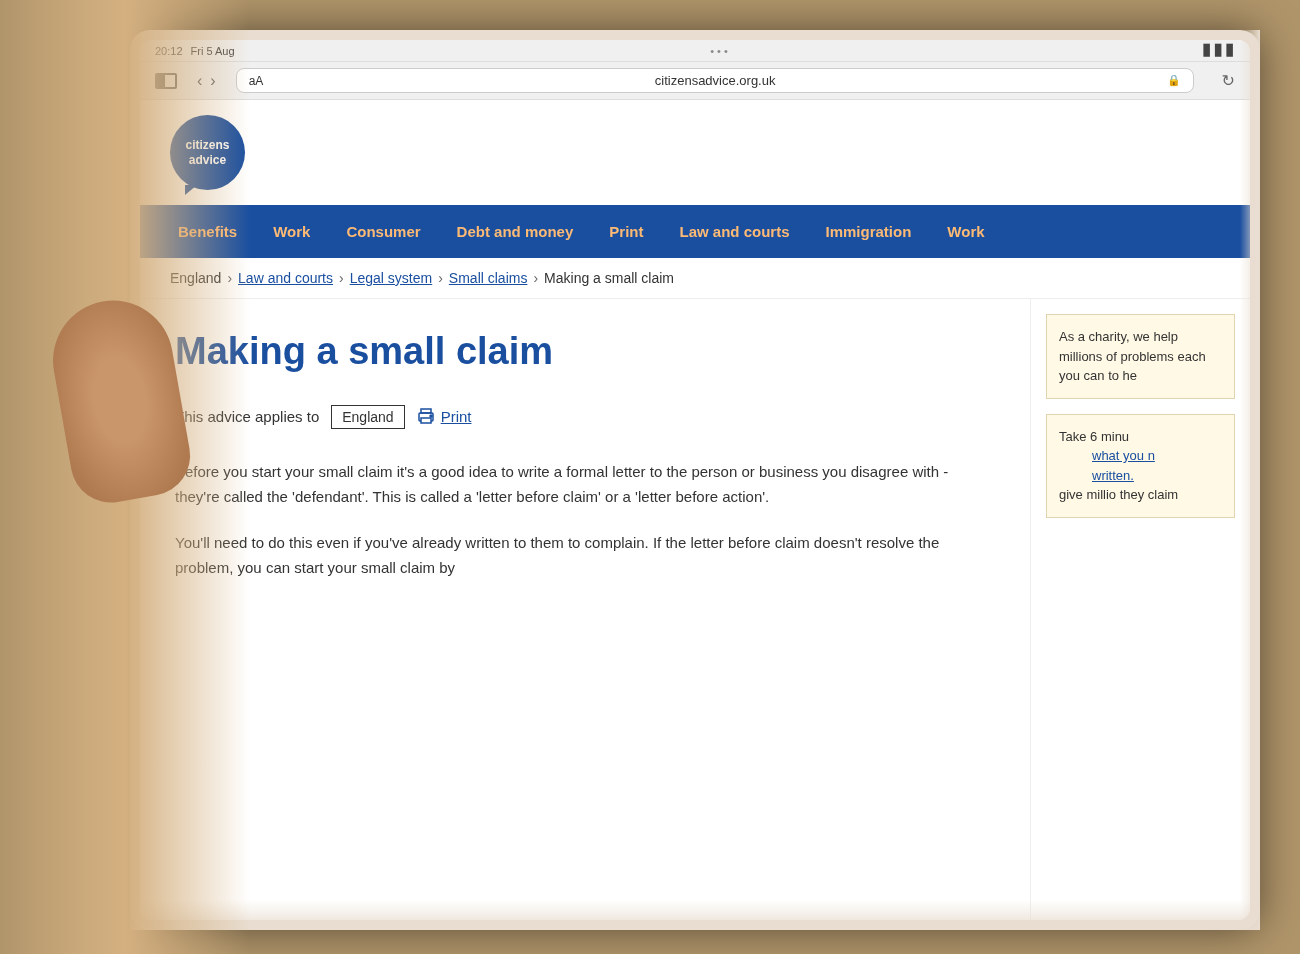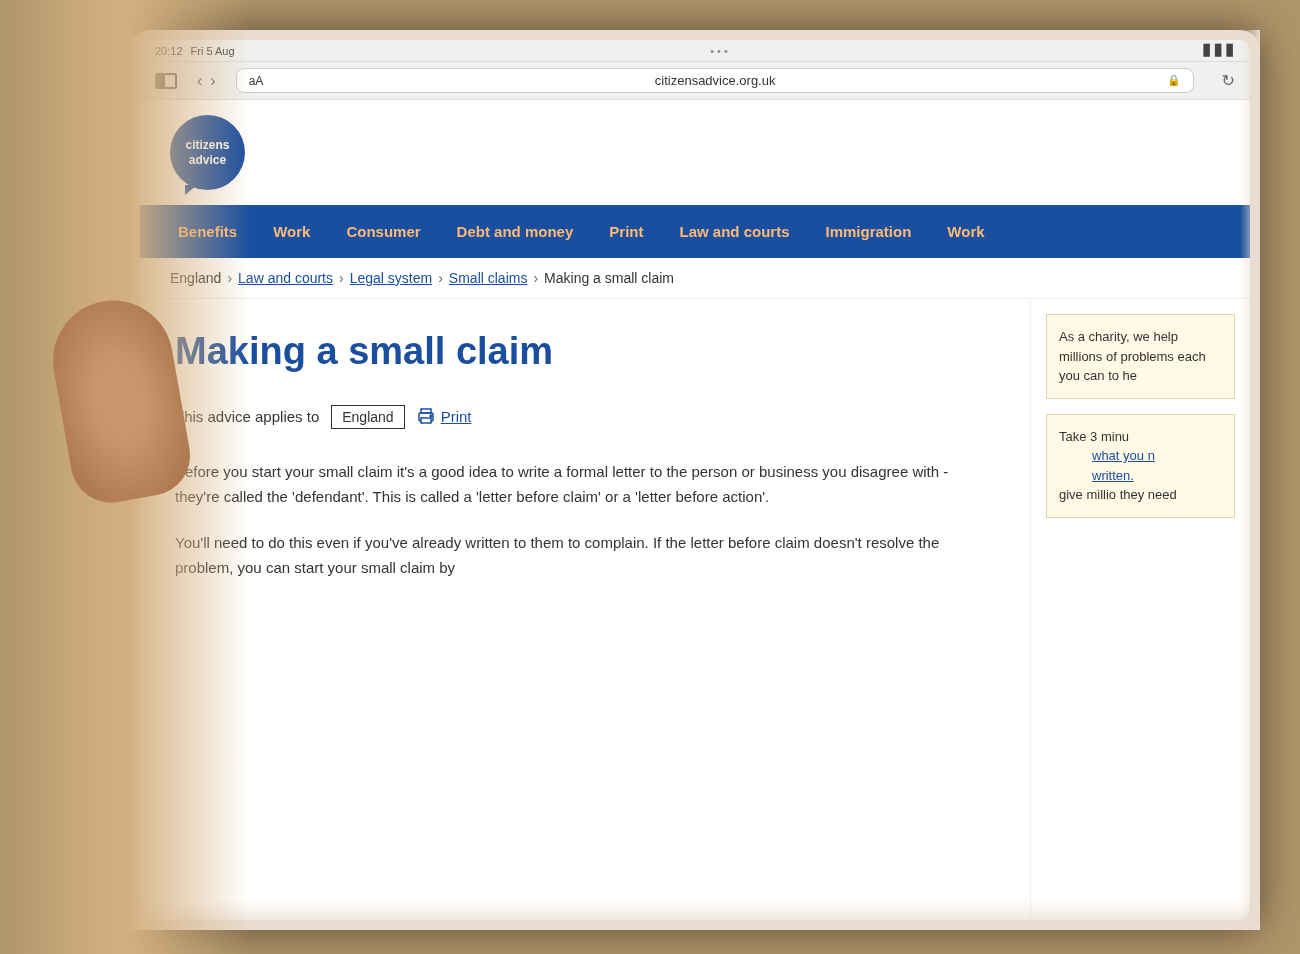--- a/index.html
+++ b/index.html
@@ -471,27 +471,27 @@
 
           <p class="body-text">Before you start your small claim it's a good idea to write a formal letter to the person or business you disagree with - they're called the 'defendant'. This is called a 'letter before claim' or a 'letter before action'.</p>
           <p class="body-text">You'll need to do this even if you've already written to them to complain. If the letter before claim doesn't resolve the problem, you can start your small claim by</p>
         </div>
 
         <div class="sidebar">
           <div class="sidebar-charity-box">
             <span>As a charity, we help millions of problems each you can to he</span>
           </div>
           <div class="sidebar-survey-box">
-            <span>Take 3 minu</span>
+            <span>Take 6 minu</span>
             <br>
             <span class="sidebar-link">what you n</span>
             <br>
             <span class="sidebar-link">written.</span>
             <br>
-            <span>give millio they need</span>
+            <span>give millio they claim</span>
           </div>
         </div>
 
       </div>
     </div>
 
   </div>
 
   <div class="edge-fade-right"></div>
   <div class="edge-fade-bottom"></div>

